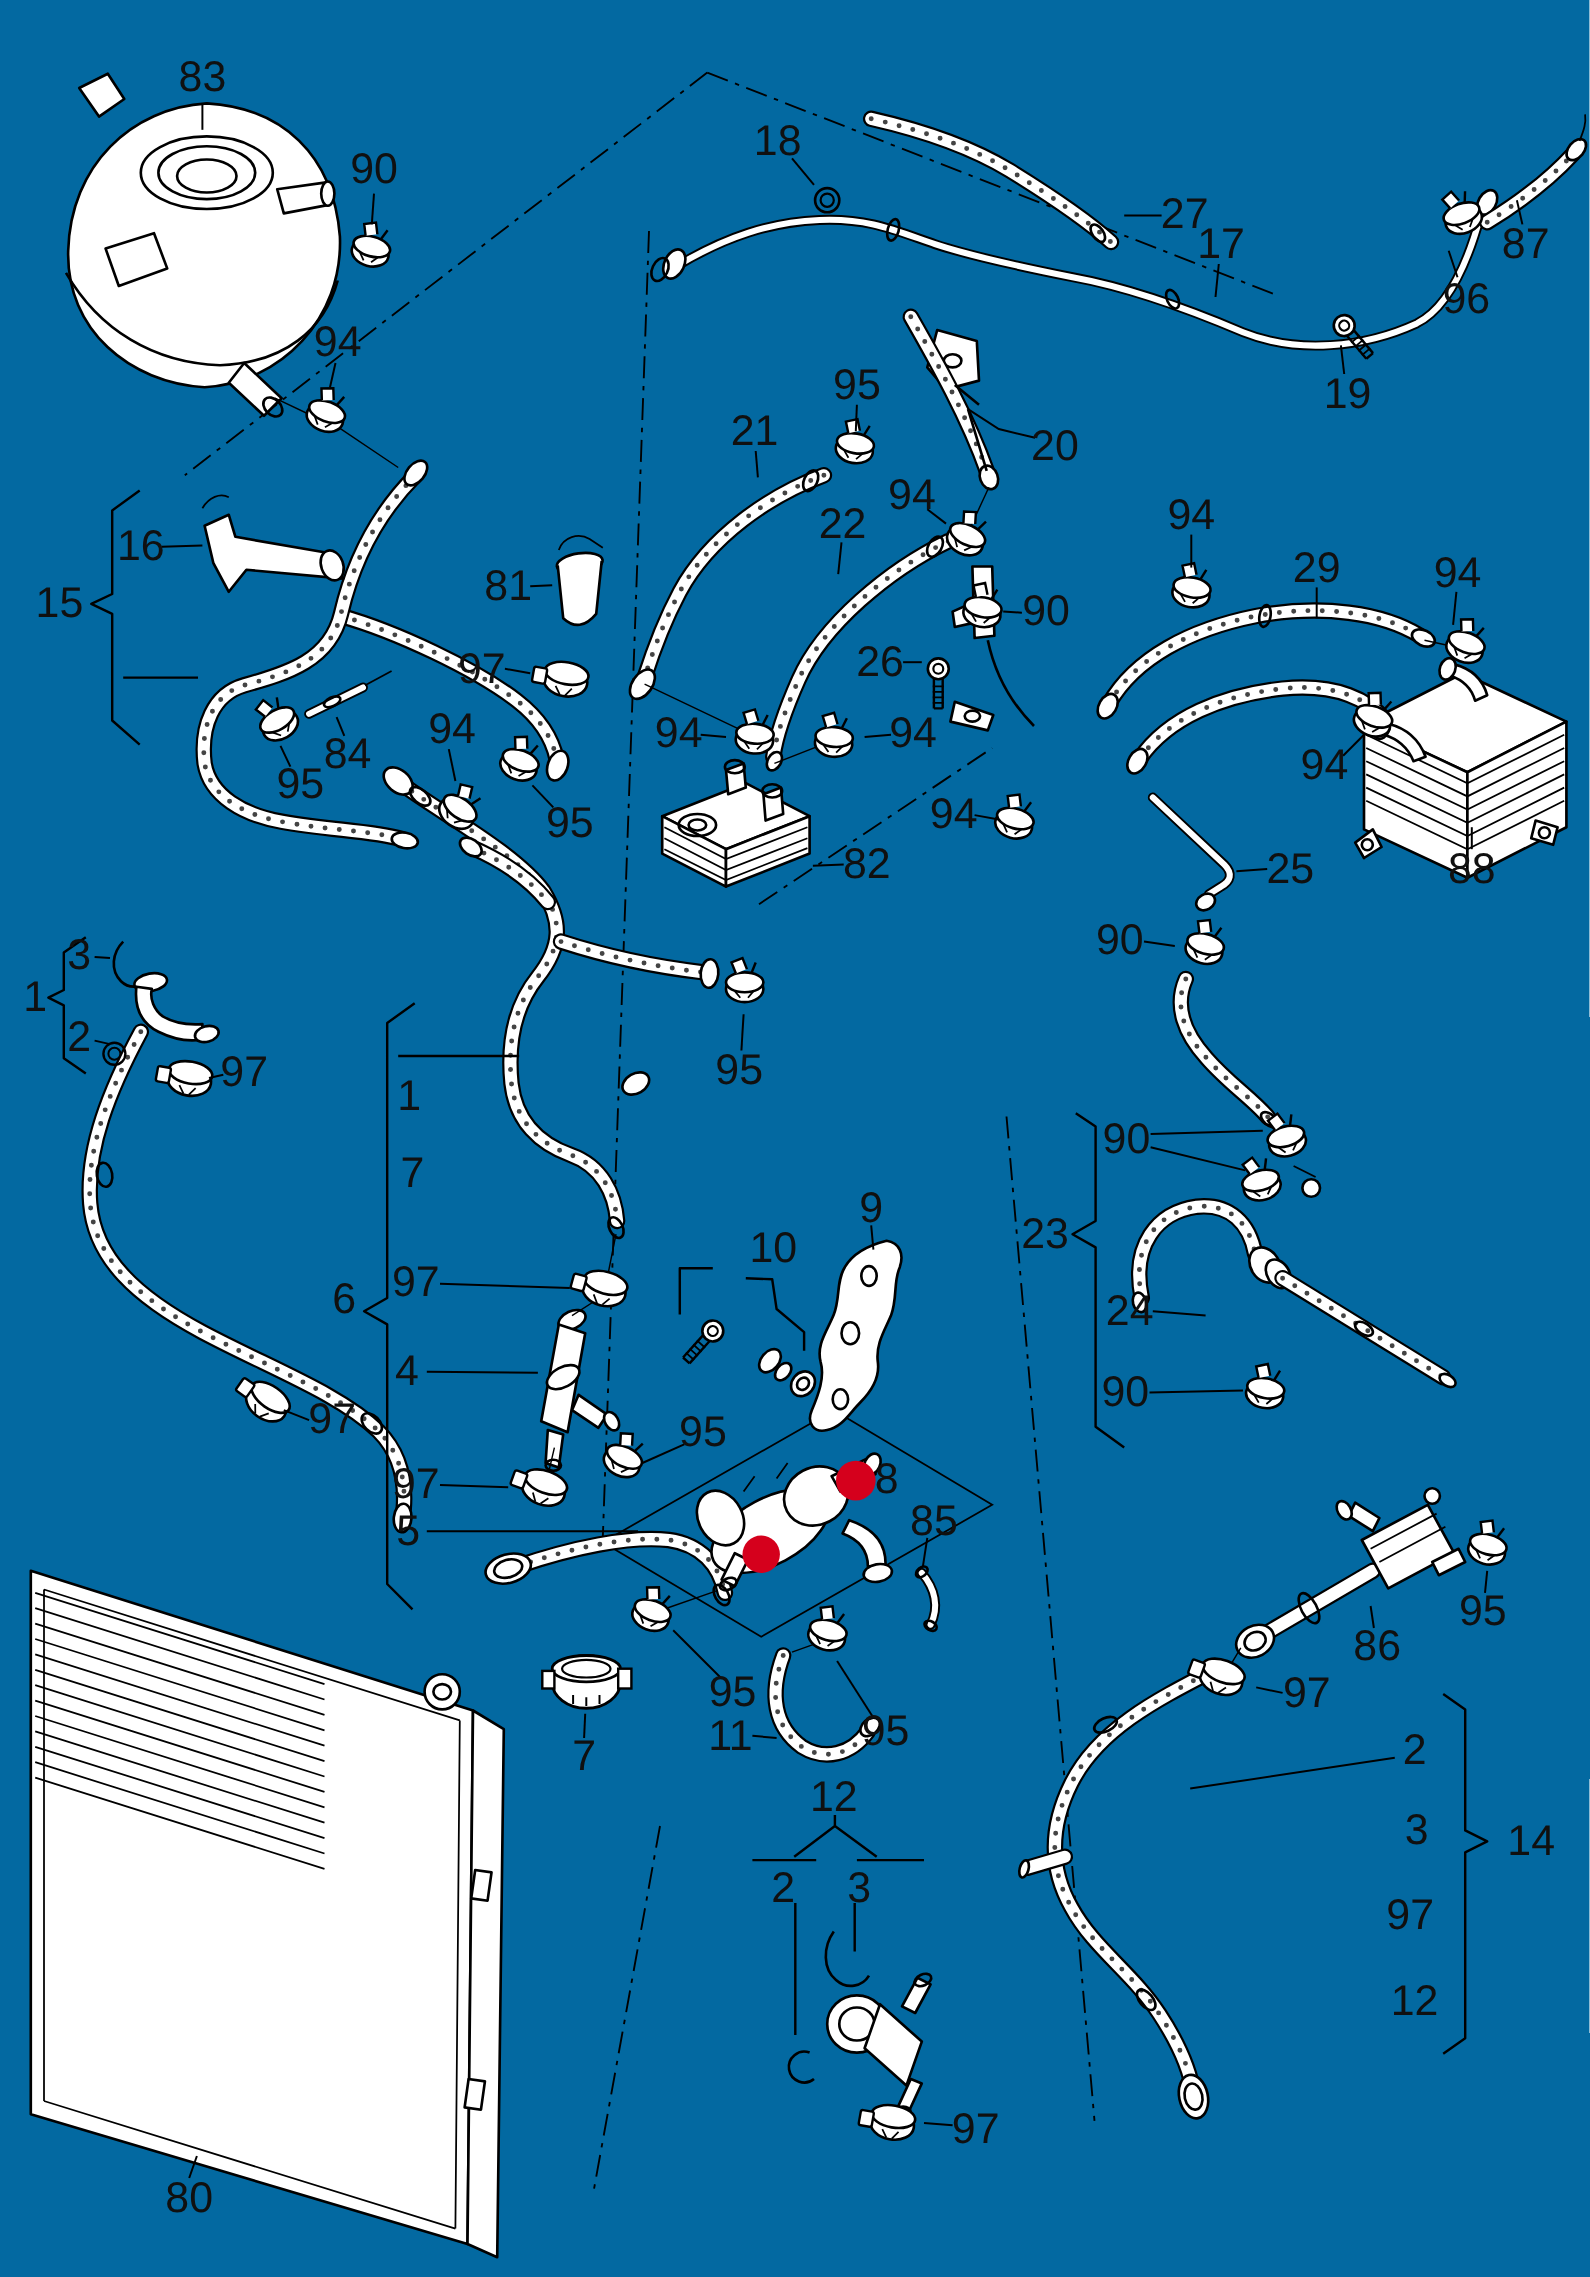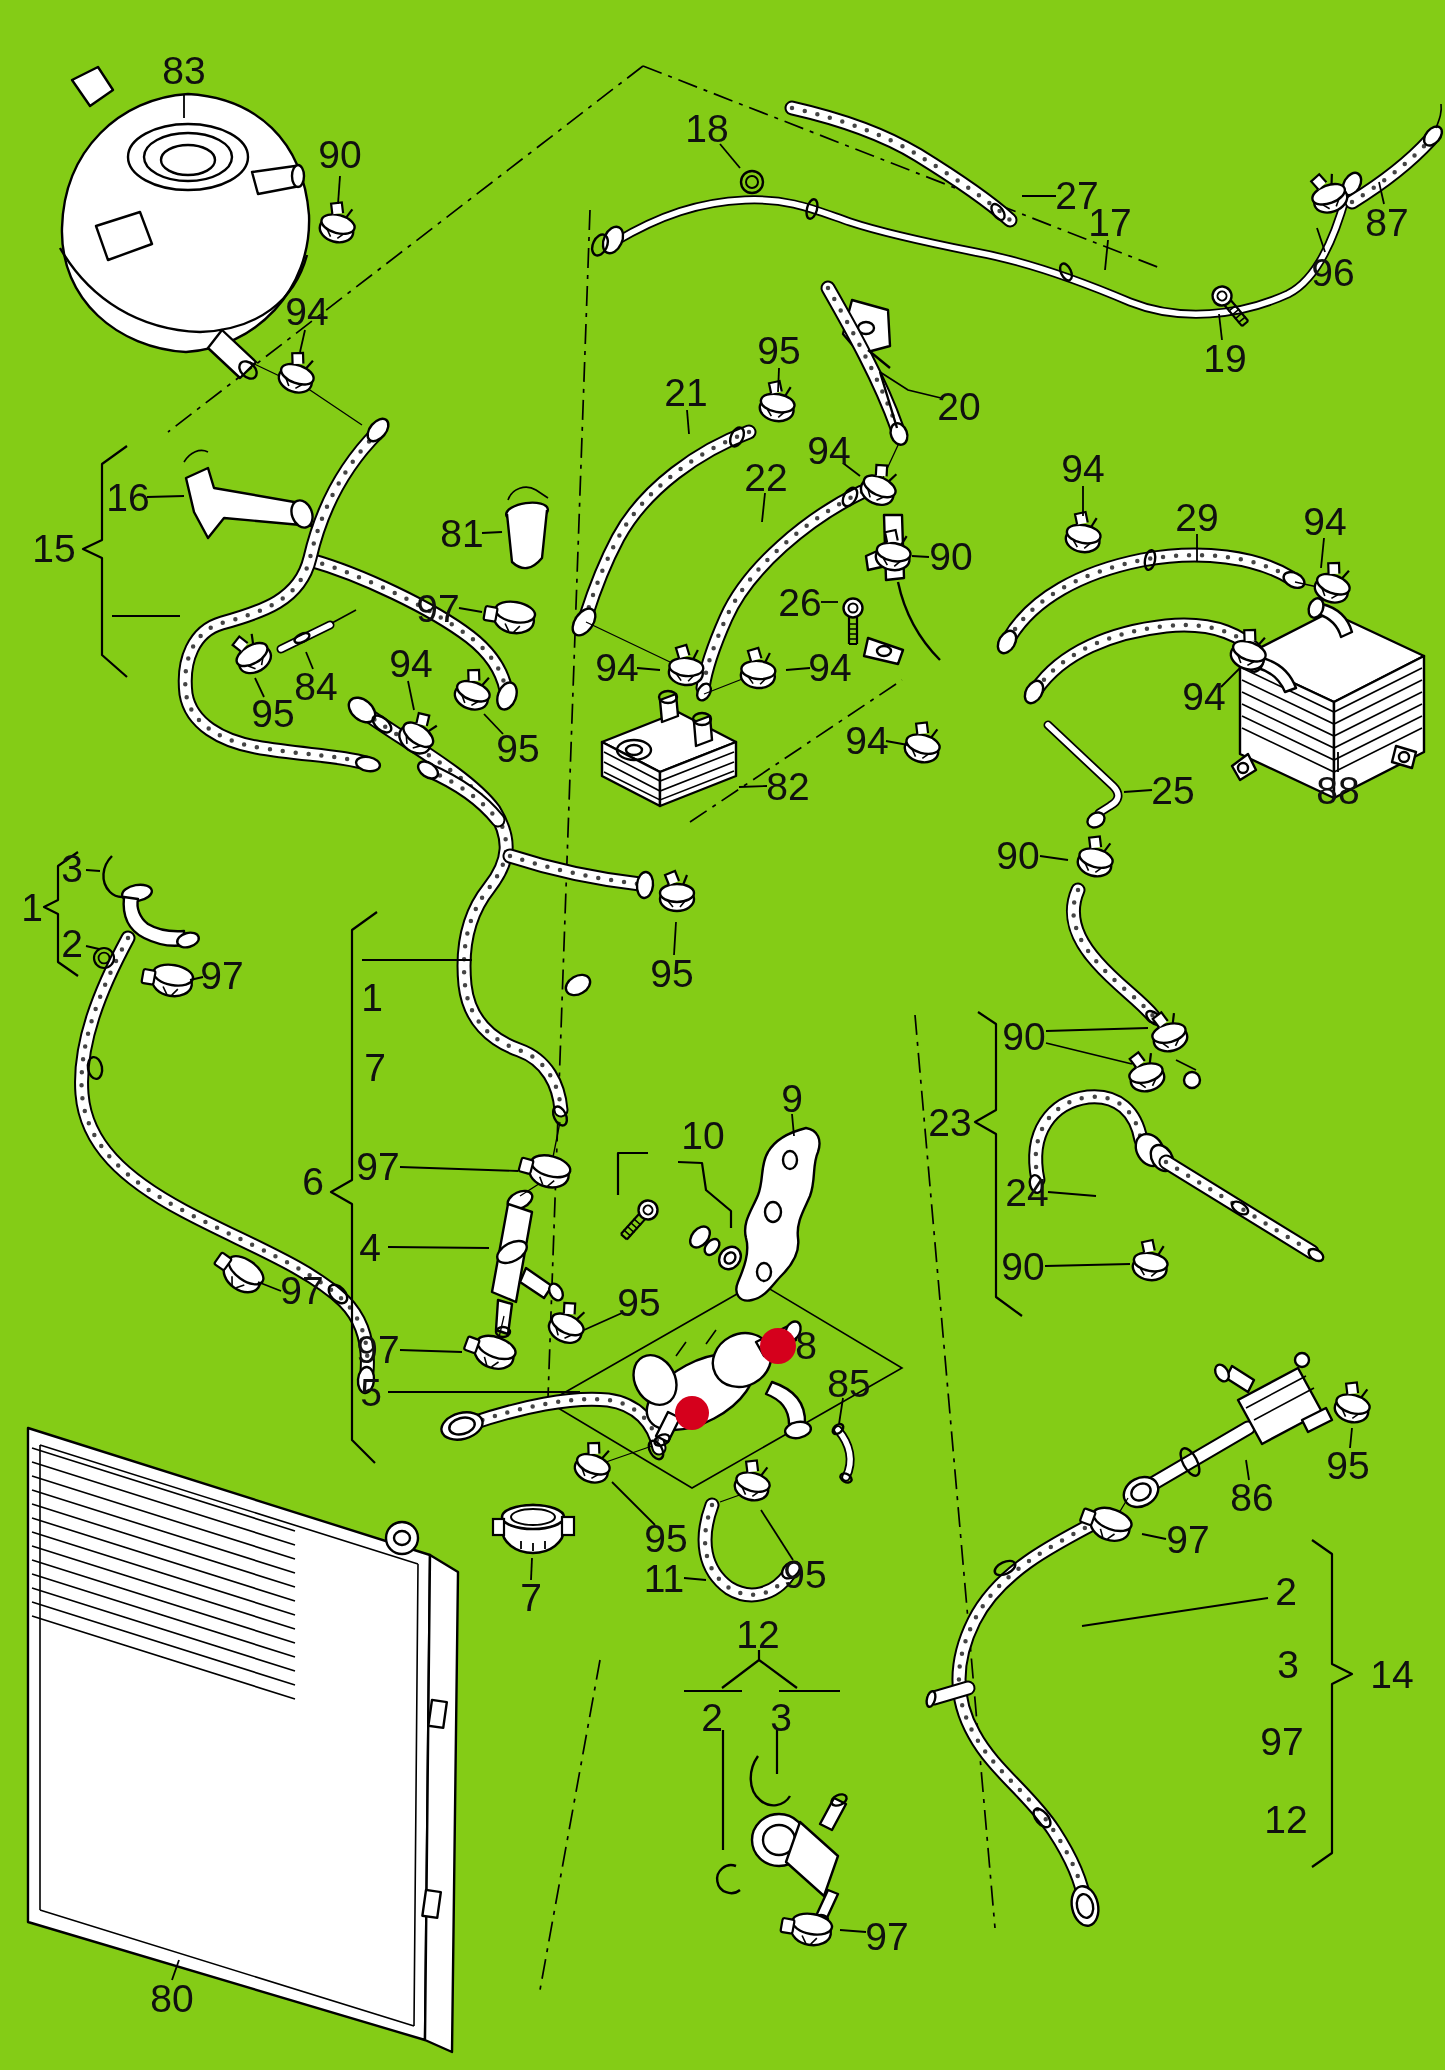--- a/index.html
+++ b/index.html
@@ -1,16 +1,16 @@
 <!DOCTYPE html>
 <html><head>
 <meta charset="utf-8">
 <style>
   html,body{margin:0;padding:0;background:#fff;}
-  .stage{position:relative;width:1445px;height:2070px;background:#84cc16;font-family:"Liberation Sans",sans-serif;}
+  .stage{position:relative;width:1445px;height:2070px;background:#0369a1;font-family:"Liberation Sans",sans-serif;}
   svg{display:block;}
   .hose-o{fill:none;stroke:#000;stroke-width:15;stroke-linecap:round;}
   .hose-i{fill:none;stroke:#fff;stroke-width:11;stroke-linecap:round;}
   .hose-d{fill:none;stroke:#444;stroke-width:4.5;stroke-linecap:round;stroke-dasharray:0 13;}
   .pipe-o{fill:none;stroke:#000;stroke-width:9;stroke-linecap:round;}
   .pipe-i{fill:none;stroke:#fff;stroke-width:5.5;stroke-linecap:round;}
   .ln{fill:none;stroke:#000;stroke-width:2.4;stroke-linejoin:round;}
   .ln15{fill:none;stroke:#000;stroke-width:1.6;}
   .lnw{fill:#fff;stroke:#000;stroke-width:2.4;stroke-linejoin:round;}
   .bracket{fill:none;stroke:#000;stroke-width:2.2;stroke-linejoin:round;}

